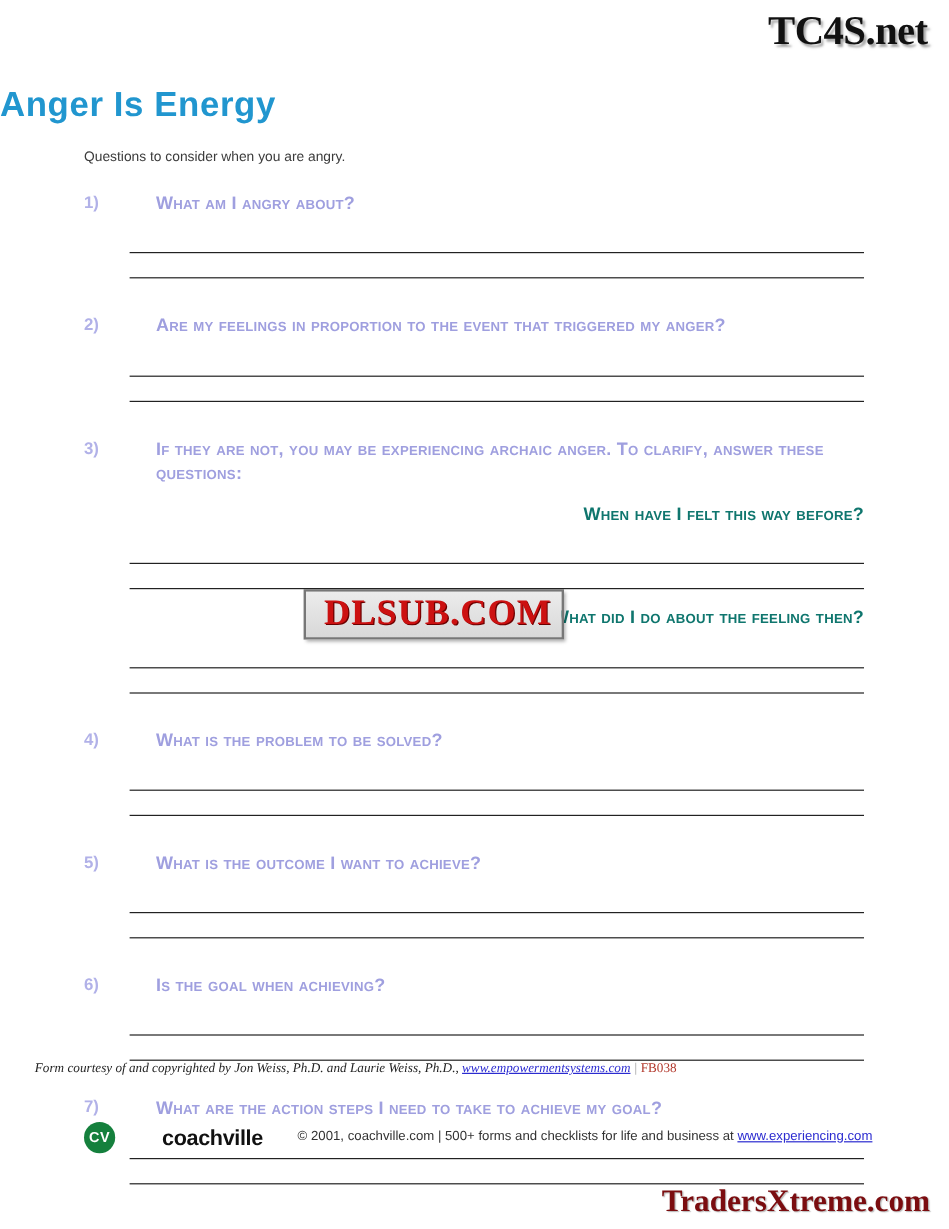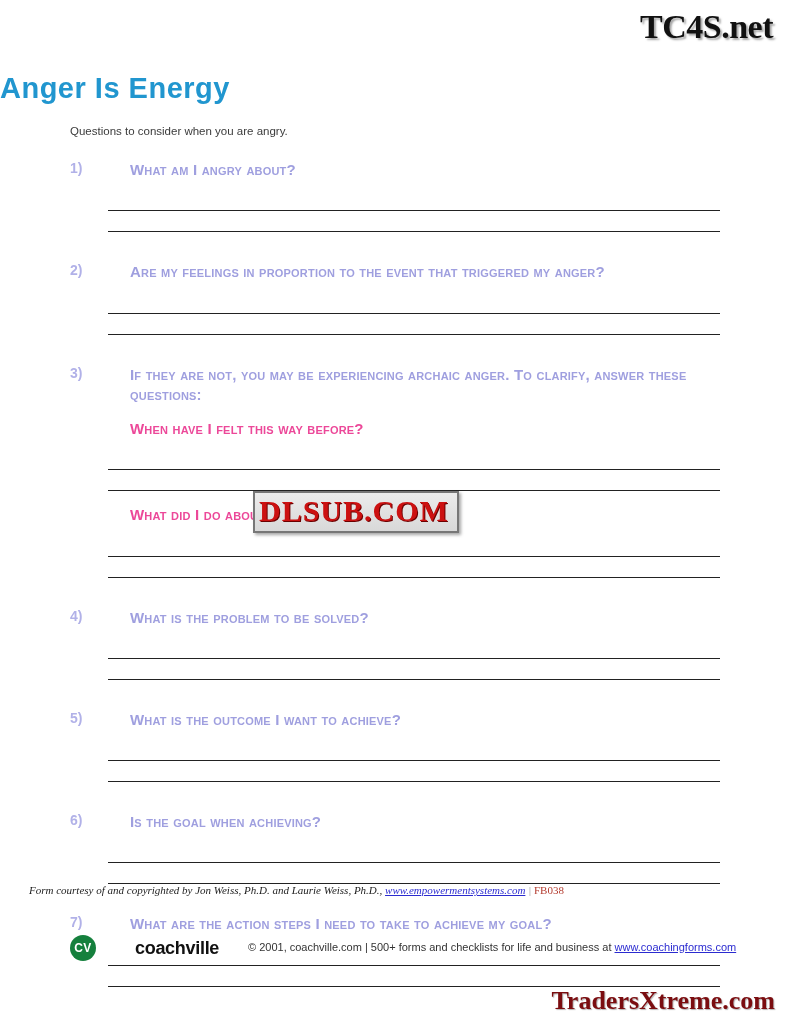--- a/index.html
+++ b/index.html
@@ -75,21 +75,22 @@
   .qtext {
     margin-left: 60px;
     font-size: 15px;
     font-weight: bold;
     color: #9f9fdf;
     font-variant: small-caps;
     line-height: 1.35;
     letter-spacing: 0.2px;
   }
   .qtext.sub {
-    color: #ec4899;
+    color: #0f766e;
+    text-align: right;
   }
   .sub-block {
     margin-left: 0px;
     margin-top: 14px;
   }
   .lines {
     margin-left: 38px;
     margin-top: 8px;
   }
   .line {
@@ -103,21 +104,21 @@
   .dlsub {
     position: absolute;
     left: 253px;
     top: 491px;
     font-family: "Liberation Serif", serif;
     font-weight: bold;
     font-size: 30px;
     color: #cc1111;
     background: linear-gradient(180deg, #ececec 0%, #d8d8d8 100%);
     border: 2px solid #777777;
-    padding: 1px 8px 3px 4px;
+    padding: 1px 8px 3px 15px;
     letter-spacing: 1px;
     text-shadow: 1px 1px 0 #6b0000;
     box-shadow: 2px 2px 3px rgba(0,0,0,0.35);
   }
 
   .courtesy {
     position: absolute;
     left: 0;
     top: 884px;
     width: 791px;
@@ -291,19 +292,19 @@
   <div class="dlsub">DLSUB.COM</div>
 
   <div class="courtesy">
     <span>Form courtesy of and copyrighted by Jon Weiss, Ph.D. and Laurie Weiss, Ph.D., </span><a href="#">www.empowermentsystems.com</a><span class="sep"> | </span><span class="code">FB038</span>
   </div>
 
   <div class="footer">
     <div class="cv-badge">CV</div>
     <div class="cv-word">coachville</div>
     <div class="copyright">
-      <span>© 2001, coachville.com | 500+ forms and checklists for life and business at </span><a href="#">www.coachingforms.com</a>
+      <span>© 2001, coachville.com | 500+ forms and checklists for life and business at </span><a href="#">www.experiencing.com</a>
     </div>
   </div>
 
   <div class="tx">TradersXtreme.com</div>
 
 </div>
 
 </body></html>

